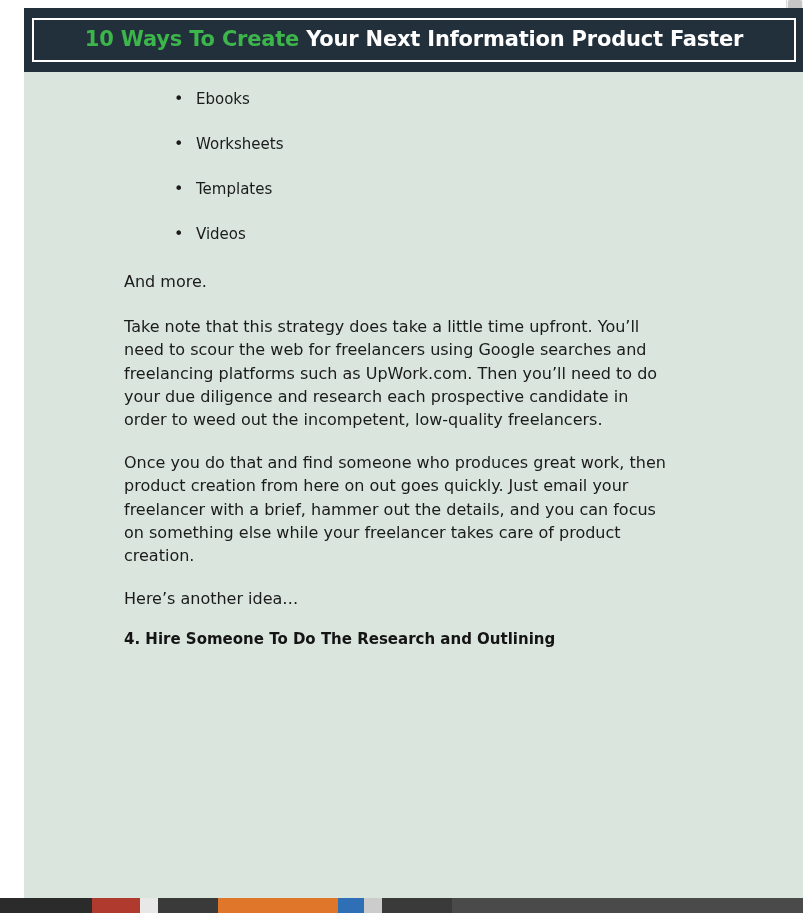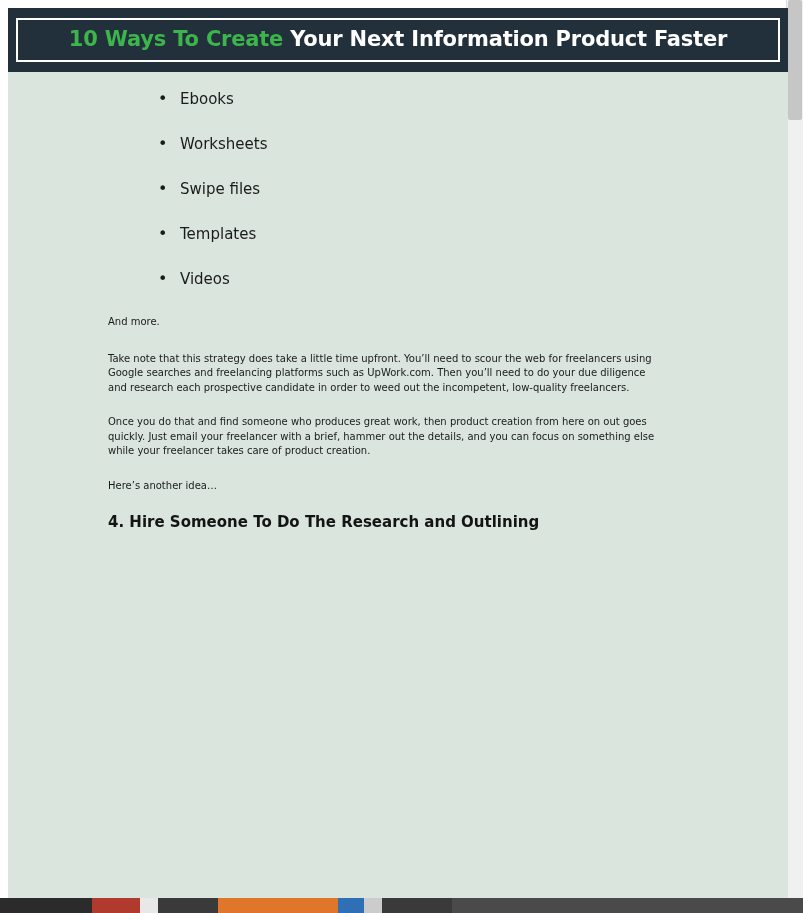--- a/index.html
+++ b/index.html
@@ -33,21 +33,21 @@
     top: 0px;
     right: 1px;
     width: 14px;
     height: 120px;
     background: #c6c6c6;
     border-radius: 2px;
   }
   
   .doc {
     position: absolute;
-    left: 8px;
+    left: 24px;
     top: 8px;
     width: 780px;
     height: 890px;
     background: #d9e5dd;
     box-sizing: border-box;
   }
   .header-band {
     position: relative;
     background: #22303c;
     padding: 10px 8px;
@@ -89,21 +89,21 @@
   }
   ul.bullets li::before {
     content: "•";
     position: absolute;
     left: -22px;
     top: -1px;
     font-size: 16px;
     color: #1b1b1b;
   }
   p.para {
-    font-size: 10px;
+    font-size: 16px;
     line-height: 1.45;
     margin: 0 0 20px 0;
     color: #1b1b1b;
     max-width: 552px;
   }
   p.para.tight {
     margin-bottom: 22px;
   }
   h3.subhead {
     font-size: 15px;
@@ -150,21 +150,20 @@
       <div class="header-inner">
         <div class="header-title"><span class="accent">10 Ways To Create</span><span> Your Next Information Product Faster</span></div>
       </div>
     </div>
 
     <div class="body-area">
 
       <ul class="bullets">
         <li>Ebooks</li>
         <li>Worksheets</li>
-        <li>Swipe files</li>
         <li>Templates</li>
         <li>Videos</li>
       </ul>
 
       <p class="para tight">And more.</p>
       <p class="para">Take note that this strategy does take a little time upfront. You’ll need to scour the web for freelancers using Google searches and freelancing platforms such as UpWork.com. Then you’ll need to do your due diligence and research each prospective candidate in order to weed out the incompetent, low-quality freelancers.</p>
       <p class="para">Once you do that and find someone who produces great work, then product creation from here on out goes quickly. Just email your freelancer with a brief, hammer out the details, and you can focus on something else while your freelancer takes care of product creation.</p>
       <p class="para">Here’s another idea…</p>
 
       <h3 class="subhead">4. Hire Someone To Do The Research and Outlining</h3>

